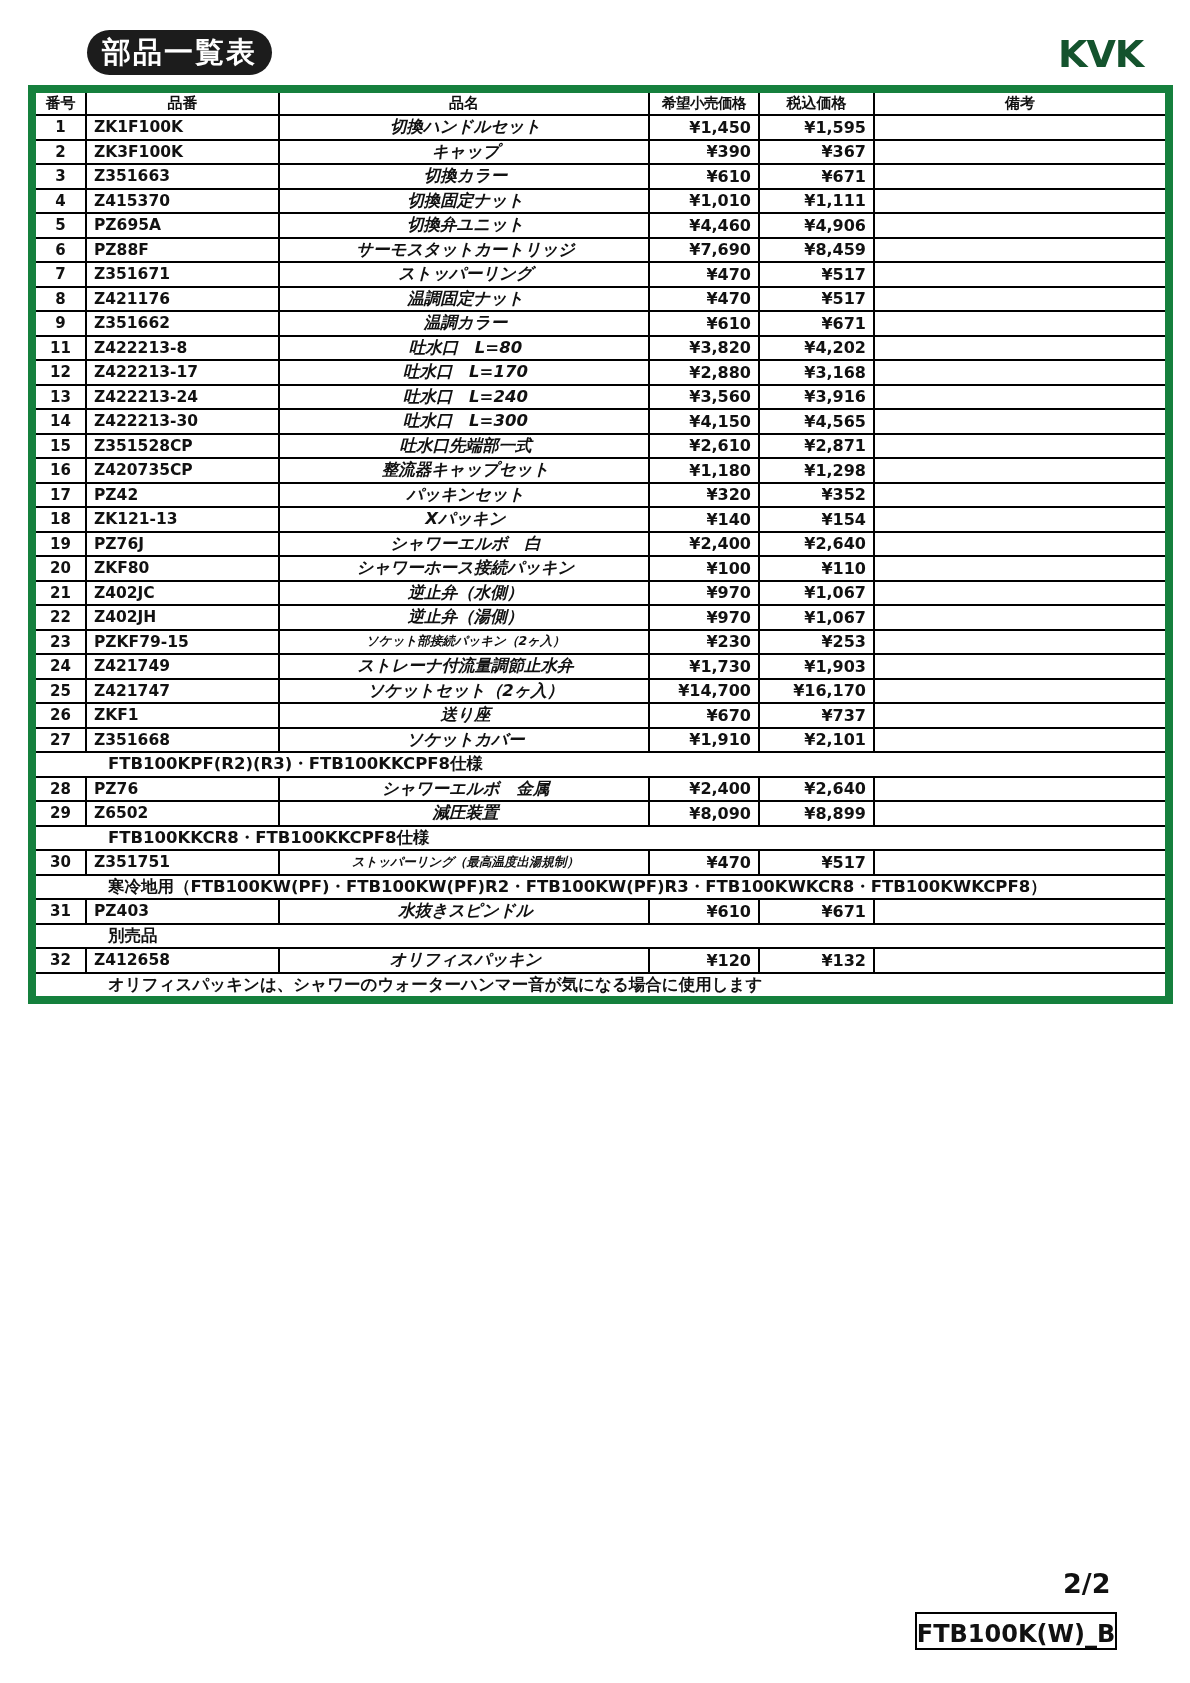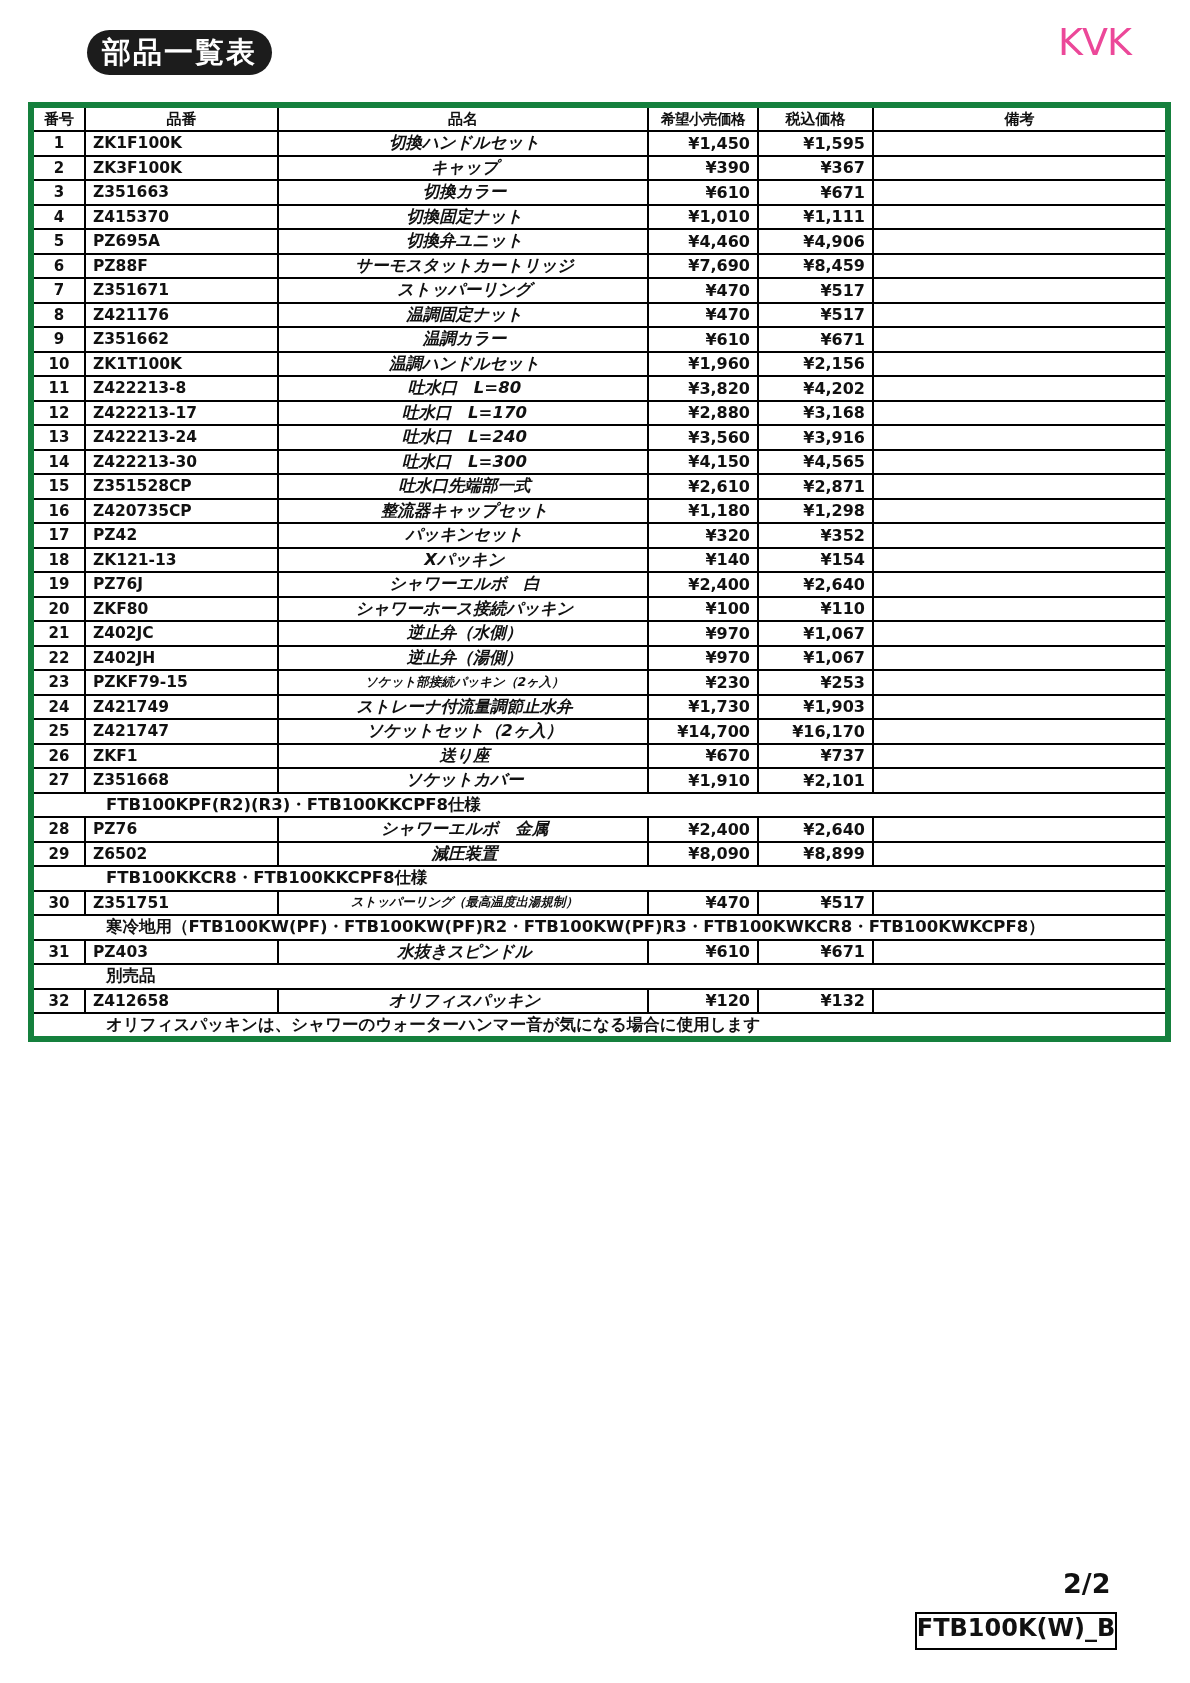--- a/index.html
+++ b/index.html
@@ -15,29 +15,29 @@
   }
   .title-pill {
     position:absolute; left:87px; top:30px;
     width:185px; height:45px;
     background:#1c1c1c; color:#ffffff;
     border-radius:23px;
     display:flex; align-items:center; justify-content:center;
     font-size:29px; font-weight:bold; letter-spacing:2px;
   }
   .kvk-logo {
-    position:absolute; left:1058px; top:20px;
-    font-size:38px; font-weight:400; letter-spacing:-1px;
-    color:#ec4899;
+    position:absolute; left:1058px; top:32px;
+    font-size:38px; font-weight:700; letter-spacing:-1px;
+    color:#14532d;
   }
   table.parts-table {
-    position:absolute; left:28px; top:102px;
+    position:absolute; left:28px; top:85px;
     width:1137px;
     border-collapse:collapse; table-layout:fixed;
-    border:6px solid #15803d;
+    border:8px solid #15803d;
   }
   .parts-table th, .parts-table td {
     border:2px solid #000;
     font-weight:bold;
     vertical-align:middle;
     white-space:nowrap; overflow:hidden;
     padding:0 6px;
     color:#111;
   }
   .parts-table thead th {
@@ -53,21 +53,21 @@
   td.td-note { }
   td.td-span { text-align:left; font-size:16.5px; padding-left:72px; }
   .page-number {
     position:absolute; left:1063px; top:1568px;
     font-size:27px; font-weight:bold;
   }
   .doc-code-box {
     position:absolute; left:915px; top:1612px;
     width:202px; height:38px;
     border:2px solid #000;
-    display:flex; align-items:flex-start; justify-content:center;
+    display:flex; align-items:flex-end; justify-content:center;
     font-size:24px; font-weight:bold; letter-spacing:0px;
   }
 </style>
 </head>
 <body>
 
 <div class="page">
 
   <div class="title-pill">
     <span>部品一覧表</span>
@@ -161,28 +161,20 @@
         </tr>
         <tr>
           <td class="td-no">9</td>
           <td class="td-code">Z351662</td>
           <td class="td-name">温調カラー</td>
           <td class="td-price">¥610</td>
           <td class="td-price">¥671</td>
           <td class="td-note"></td>
         </tr>
         <tr>
-          <td class="td-no">10</td>
-          <td class="td-code">ZK1T100K</td>
-          <td class="td-name">温調ハンドルセット</td>
-          <td class="td-price">¥1,960</td>
-          <td class="td-price">¥2,156</td>
-          <td class="td-note"></td>
-        </tr>
-        <tr>
           <td class="td-no">11</td>
           <td class="td-code">Z422213-8</td>
           <td class="td-name">吐水口　L=80</td>
           <td class="td-price">¥3,820</td>
           <td class="td-price">¥4,202</td>
           <td class="td-note"></td>
         </tr>
         <tr>
           <td class="td-no">12</td>
           <td class="td-code">Z422213-17</td>

